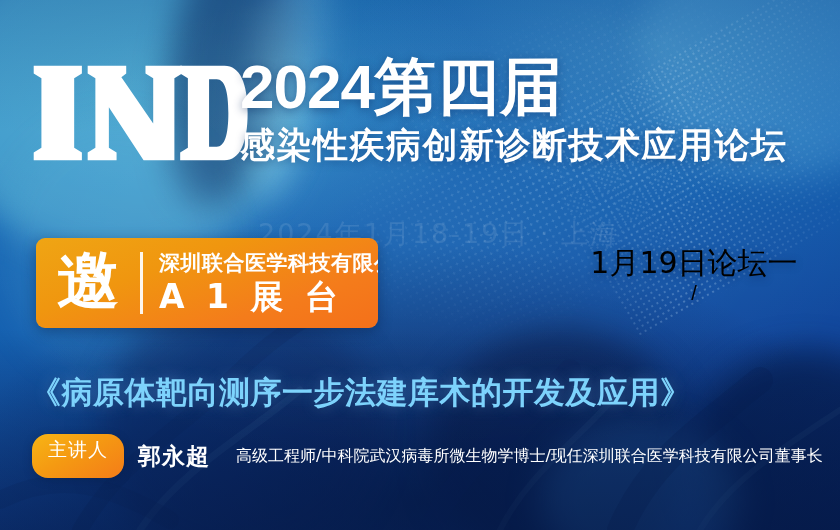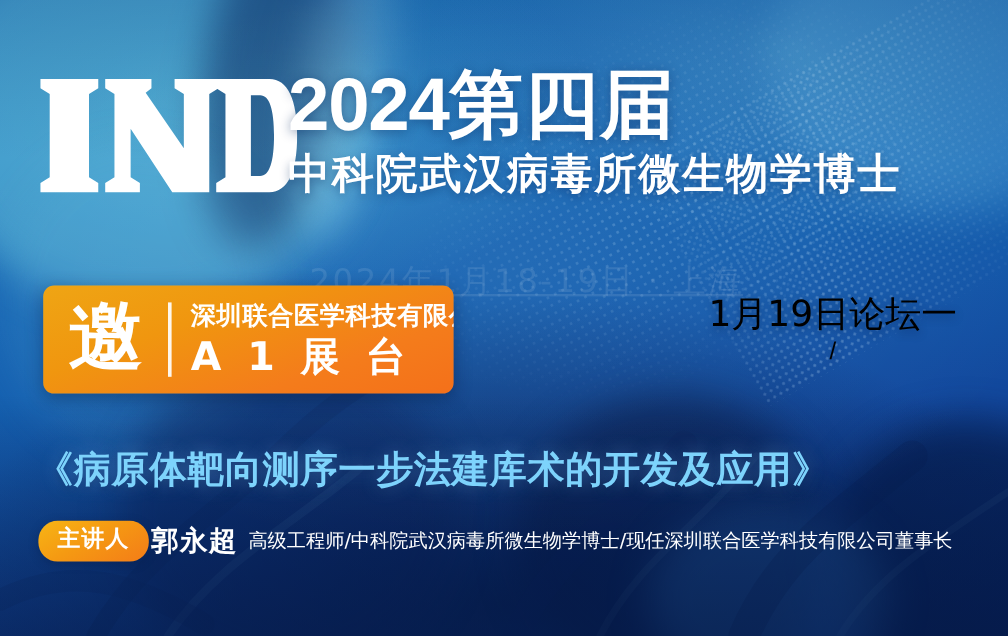--- a/index.html
+++ b/index.html
@@ -123,21 +123,20 @@
   
   .date-ghost {
     position: absolute;
     left: 258px; top: 216px;
     font-family: "DejaVu Sans", "Liberation Sans", sans-serif;
     font-size: 27px;
     letter-spacing: 2px;
     font-weight: 500;
     color: rgba(255,255,255,0.10);
     white-space: nowrap;
-    text-decoration: underline;
   }
 
   
   .invite-badge {
     position: absolute;
     left: 36px; top: 238px;
     width: 342px; height: 90px;
     border-radius: 9px;
     background: linear-gradient(160deg, #efa514 0%, #f0960f 35%, #f47c1b 72%, #f4701a 100%);
     box-shadow: 0 4px 14px rgba(4,22,60,0.38);
@@ -232,43 +231,43 @@
 
   
   .speaker-row {
     position: absolute;
     left: 32px; top: 434px;
     display: flex;
     align-items: center;
   }
   .speaker-pill {
     flex: 0 0 auto;
-    padding: 4px 16px 8px 16px;
+    padding: 4px 16px 18px 16px;
     border-radius: 16px;
     background: linear-gradient(150deg, #f7b515 0%, #f59a12 45%, #f47c18 100%);
     font-family: "DejaVu Sans", "Liberation Sans", sans-serif;
-    font-weight: 700;
+    font-weight: 400;
     font-size: 19px;
     line-height: 22px;
     letter-spacing: 1px;
     color: #ffffff;
     box-shadow: 0 2px 8px rgba(5,25,66,0.35);
   }
   .speaker-name {
-    margin-left: 2px;
+    margin-left: 14px;
     font-family: "DejaVu Sans", "Liberation Sans", sans-serif;
     font-weight: 700;
     font-size: 23px;
     line-height: 28px;
     letter-spacing: 1px;
     color: #ffffff;
     white-space: nowrap;
   }
   .speaker-credentials {
-    margin-left: 9px;
+    margin-left: 26px;
     font-family: "DejaVu Sans", "Liberation Sans", sans-serif;
     font-weight: 400;
     font-size: 16px;
     line-height: 26px;
     letter-spacing: 0px;
     color: #ffffff;
     white-space: nowrap;
   }
 </style>
 </head>
@@ -312,21 +311,21 @@
 
         <path d="M64,6 L104,6 L104,14 L99,18 L132,66 L132,19 L124,14 L124,6 L162,6 L162,14 L154,19 L154,104 L122,104 L86,49 L86,91 L94,96 L94,104 L64,104 L64,96 L72,91 L72,19 L64,14 Z"></path>
 
         <path d="M160,6 L206,6 C222,6 230,24 230,55 C230,86 222,104 206,104 L160,104 L160,96 L168,91 L168,19 L160,14 Z
                  M190,20 L190,90 L198,90 C206,90 210,78 210,55 C210,32 206,20 198,20 Z" fill-rule="evenodd"></path>
       </g>
     </svg>
 
     <div class="title-block">
       <div class="title-main"><span class="yr">2024</span><span>第四届</span></div>
-      <div class="title-sub">中科院武汉病毒所微生物学博士</div>
+      <div class="title-sub">感染性疾病创新诊断技术应用论坛</div>
     </div>
   </div>
 
   <div class="date-ghost">2024年1月18-19日 · 上海</div>
 
   <div class="invite-badge">
     <div class="invite-char">邀</div>
     <div class="invite-divider"></div>
     <div class="invite-text">
       <div class="invite-company">深圳联合医学科技有限公司</div>

